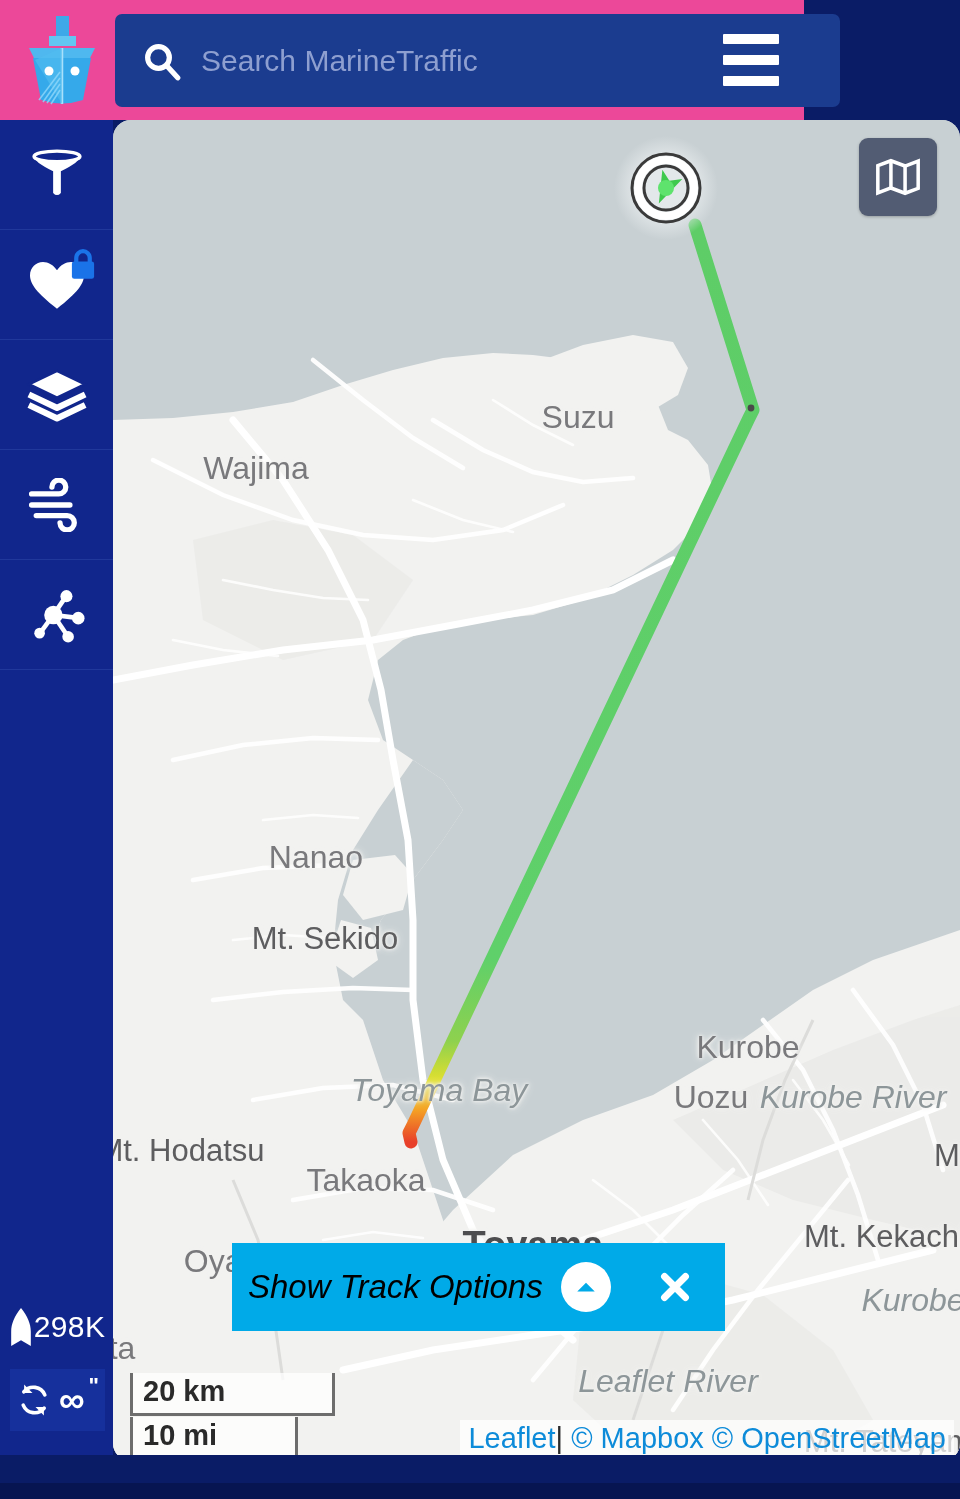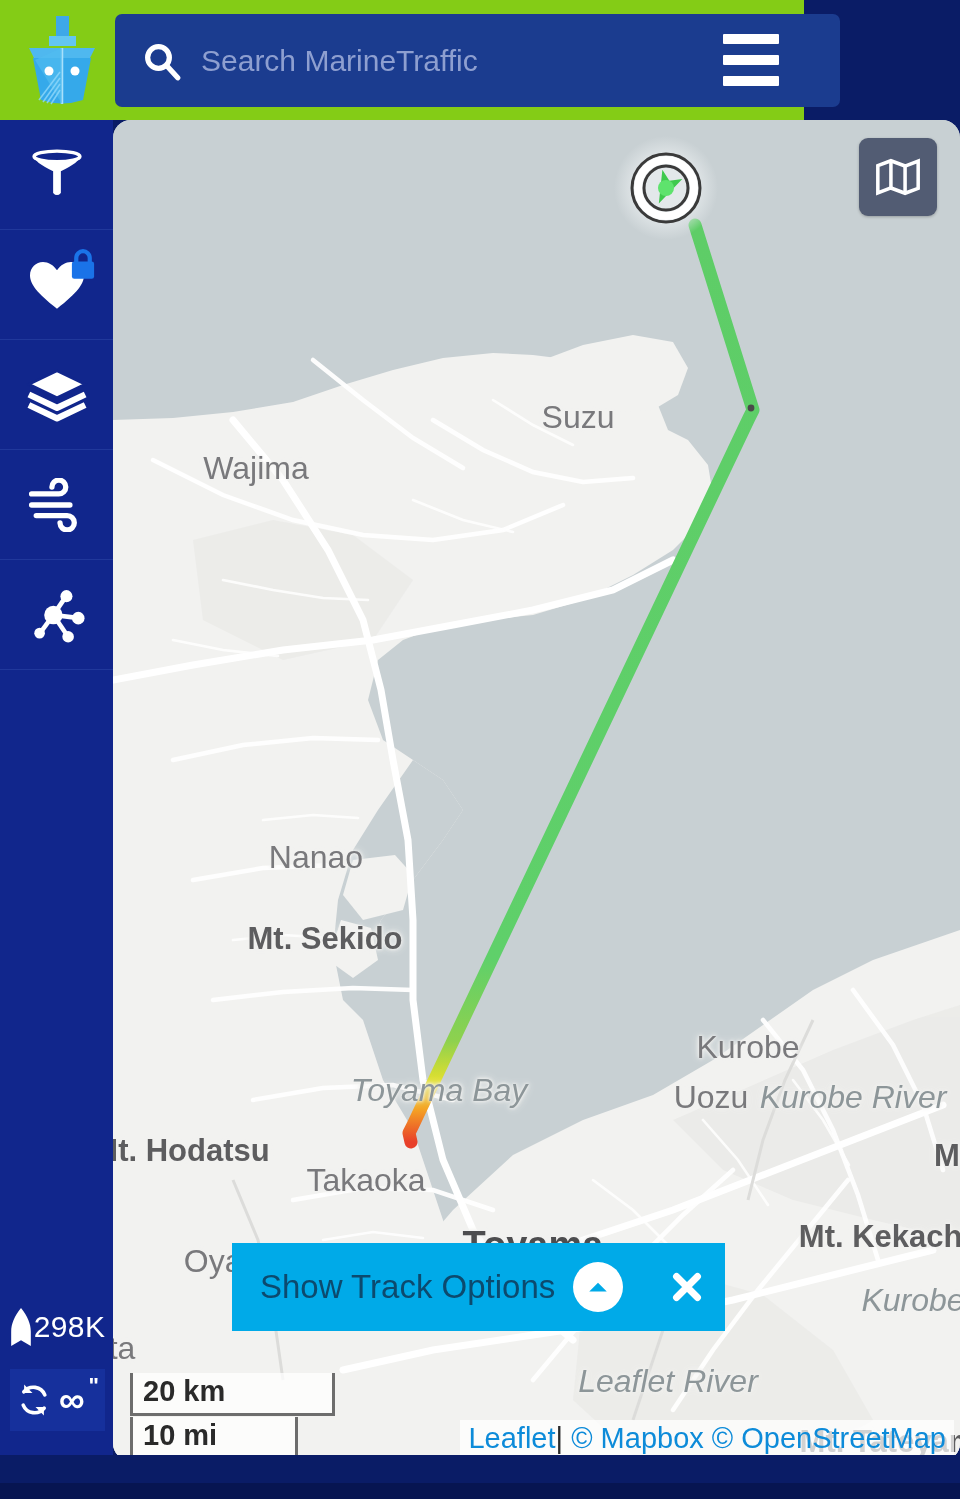--- a/index.html
+++ b/index.html
@@ -7,21 +7,21 @@
   body {
     font-family:"Liberation Sans", sans-serif;
     background:#0a1c66;
     overflow:hidden;
     position:relative;
   }
 
   
   #header {
     position:absolute; top:0; left:0; width:804px; height:120px;
-    background:#84cc16; z-index:40;
+    background:#ec4899; z-index:40;
   }
   #logo {
     position:absolute; left:16px; top:12px; width:92px; height:96px;
     display:flex; align-items:center; justify-content:center;
   }
   #searchbar {
     position:absolute; left:115px; top:14px; width:725px; height:93px;
     background:#1b3c8f; border-radius:7px;
     display:flex; align-items:center;
   }
@@ -74,36 +74,36 @@
     background:#c8d0d3; overflow:hidden; z-index:10;border-radius:18px;
   }
   #map svg.base { position:absolute; left:0; top:0; }
   .maplabel {
     position:absolute; white-space:nowrap;
     color:#79797c; font-size:32px; transform:translate(-50%,-50%);
     text-shadow:0 0 4px #f2f2f0, 0 0 8px #f2f2f0, 0 0 3px #f2f2f0;
     pointer-events:none;
   }
   .maplabel.big  { font-size:38px; color:#4d4d4f; font-weight:bold; }
-  .maplabel.peak { font-size:31px; color:#5d5d5f; font-weight:bold; }
+  .maplabel.peak { font-size:31px; color:#5d5d5f; font-weight:normal; }
   .maplabel.water{ font-style:italic; color:#8d9699; }
 
   #layers-btn {
     position:absolute; right:23px; top:18px; width:78px; height:78px;
     background:#525c73; border-radius:9px;
     display:flex; align-items:center; justify-content:center; cursor:pointer;
     box-shadow:0 1px 3px rgba(0,0,0,.25);
   }
 
   
   #track-options {
     position:absolute; left:119px; bottom:130px; width:493px; height:88px;
     background:#00aae8; display:flex; align-items:center; cursor:pointer; z-index:25;
   }
-  #track-options .lbl { color:#0c4a6e; font-size:33px; margin-left:28px; }
+  #track-options .lbl { color:#000000; font-size:33px; margin-left:16px;font-style:italic; }
   #track-options .chev {
     width:50px; height:50px; border-radius:50%; background:#fff;
     display:flex; align-items:center; justify-content:center; margin-left:18px;
   }
   #track-options .xbtn {
     margin-left:40px; width:48px; height:48px;
     display:flex; align-items:center; justify-content:center; cursor:pointer;
   }
 
   

